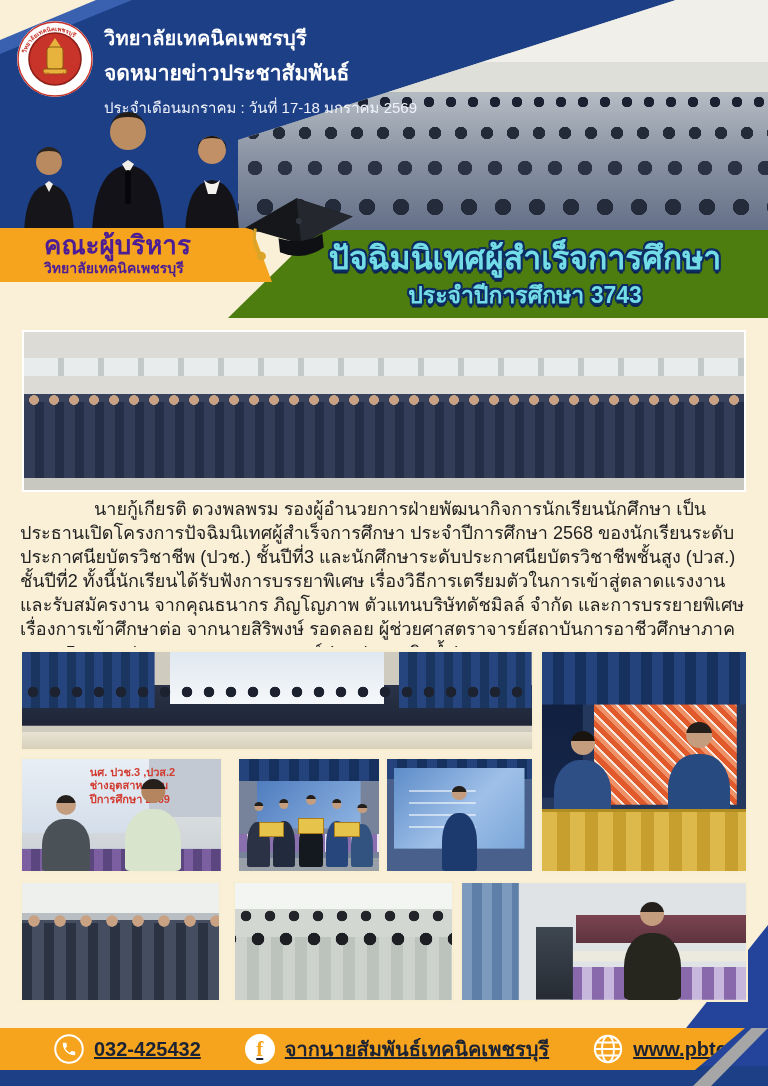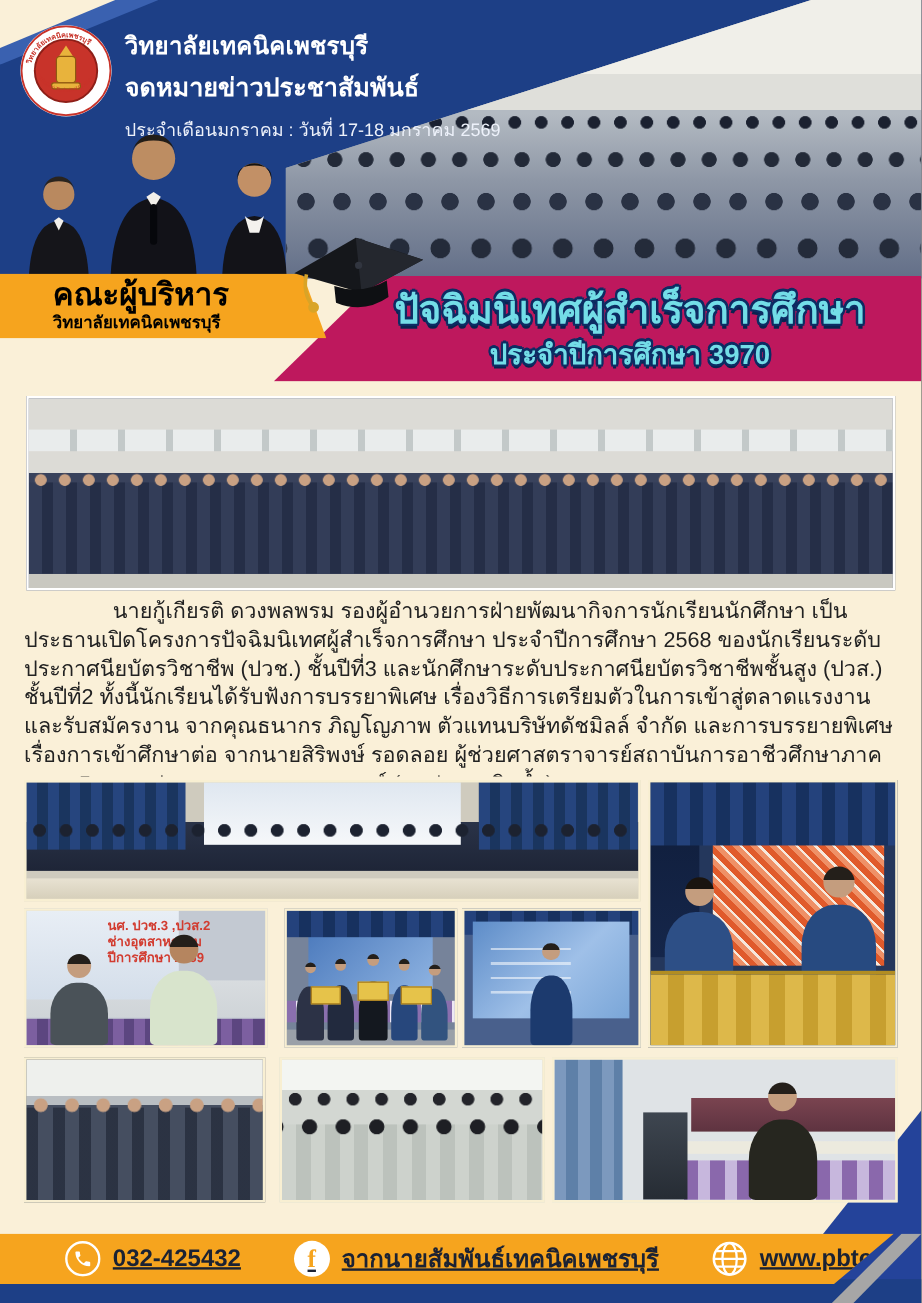--- a/index.html
+++ b/index.html
@@ -35,26 +35,26 @@
   .hdr .t3{font-size:15px;font-weight:500;margin-top:7px;color:#EDF1FA;}
 
   
   .logo{position:absolute;left:16px;top:20px;width:78px;height:78px;z-index:6;}
 
   
   .portrait{position:absolute;z-index:6;}
 
   
   .exec-banner{position:absolute;left:0;top:228px;width:272px;height:54px;background:#F6A41E;
-    clip-path:polygon(0 0,252px 0,272px 100%,0 100%);z-index:8;color:#000000;
+    clip-path:polygon(0 0,252px 0,272px 100%,0 100%);z-index:8;color:#4c1d95;
     padding-left:44px;box-sizing:border-box;}
   .exec-banner .b1{font-size:26px;font-weight:800;line-height:30px;margin-top:2px;}
   .exec-banner .b2{font-size:14px;font-weight:700;line-height:16px;}
 
-  .event-banner{position:absolute;left:228px;top:230px;width:540px;height:88px;background:#be185d;
+  .event-banner{position:absolute;left:228px;top:230px;width:540px;height:88px;background:#4d7c0f;
     clip-path:polygon(90px 0,100% 0,100% 100%,0 100%);z-index:7;text-align:center;
     padding:8px 6px 0 60px;box-sizing:border-box;}
   .cyan{color:#73DDE7;font-weight:800;
     text-shadow:2px 0 0 #0D2C63,-2px 0 0 #0D2C63,0 2px 0 #0D2C63,0 -2px 0 #0D2C63,
       1.6px 1.6px 0 #0D2C63,-1.6px 1.6px 0 #0D2C63,1.6px -1.6px 0 #0D2C63,-1.6px -1.6px 0 #0D2C63,
       0 4px 0 #0A234F;}
   .event-banner .e1{font-size:32px;line-height:40px;}
   .event-banner .e2{font-size:23px;line-height:30px;margin-top:2px;}
 
   .gradcap{position:absolute;left:240px;top:192px;width:120px;height:80px;z-index:9;transform:rotate(-6deg);}
@@ -243,21 +243,21 @@
     <path d="M24 54 q8 8 16 0 l-4 14 h-8 z" fill="#F4F2EE"></path>
   </svg>
 
   <div class="exec-banner">
     <div class="b1">คณะผู้บริหาร</div>
     <div class="b2">วิทยาลัยเทคนิคเพชรบุรี</div>
   </div>
 
   <div class="event-banner">
     <div class="e1 cyan">ปัจฉิมนิเทศผู้สำเร็จการศึกษา</div>
-    <div class="e2 cyan">ประจำปีการศึกษา 3970</div>
+    <div class="e2 cyan">ประจำปีการศึกษา 3743</div>
   </div>
 
   <svg class="gradcap" viewBox="0 0 120 80">
     <polygon points="60,6 114,30 60,52 6,30" fill="#15171B"></polygon>
     <polygon points="60,6 114,30 60,52" fill="#24272E"></polygon>
     <path d="M38 44 v14 q22 12 44 0 v-14 q-22 10 -44 0 z" fill="#0E1013"></path>
     <path d="M16 32 q-5 15 2 26" stroke="#D9A427" stroke-width="3" fill="none"></path>
     <circle cx="19" cy="60" r="4.5" fill="#D9A427"></circle>
     <circle cx="60" cy="29" r="3" fill="#31353F"></circle>
   </svg>

